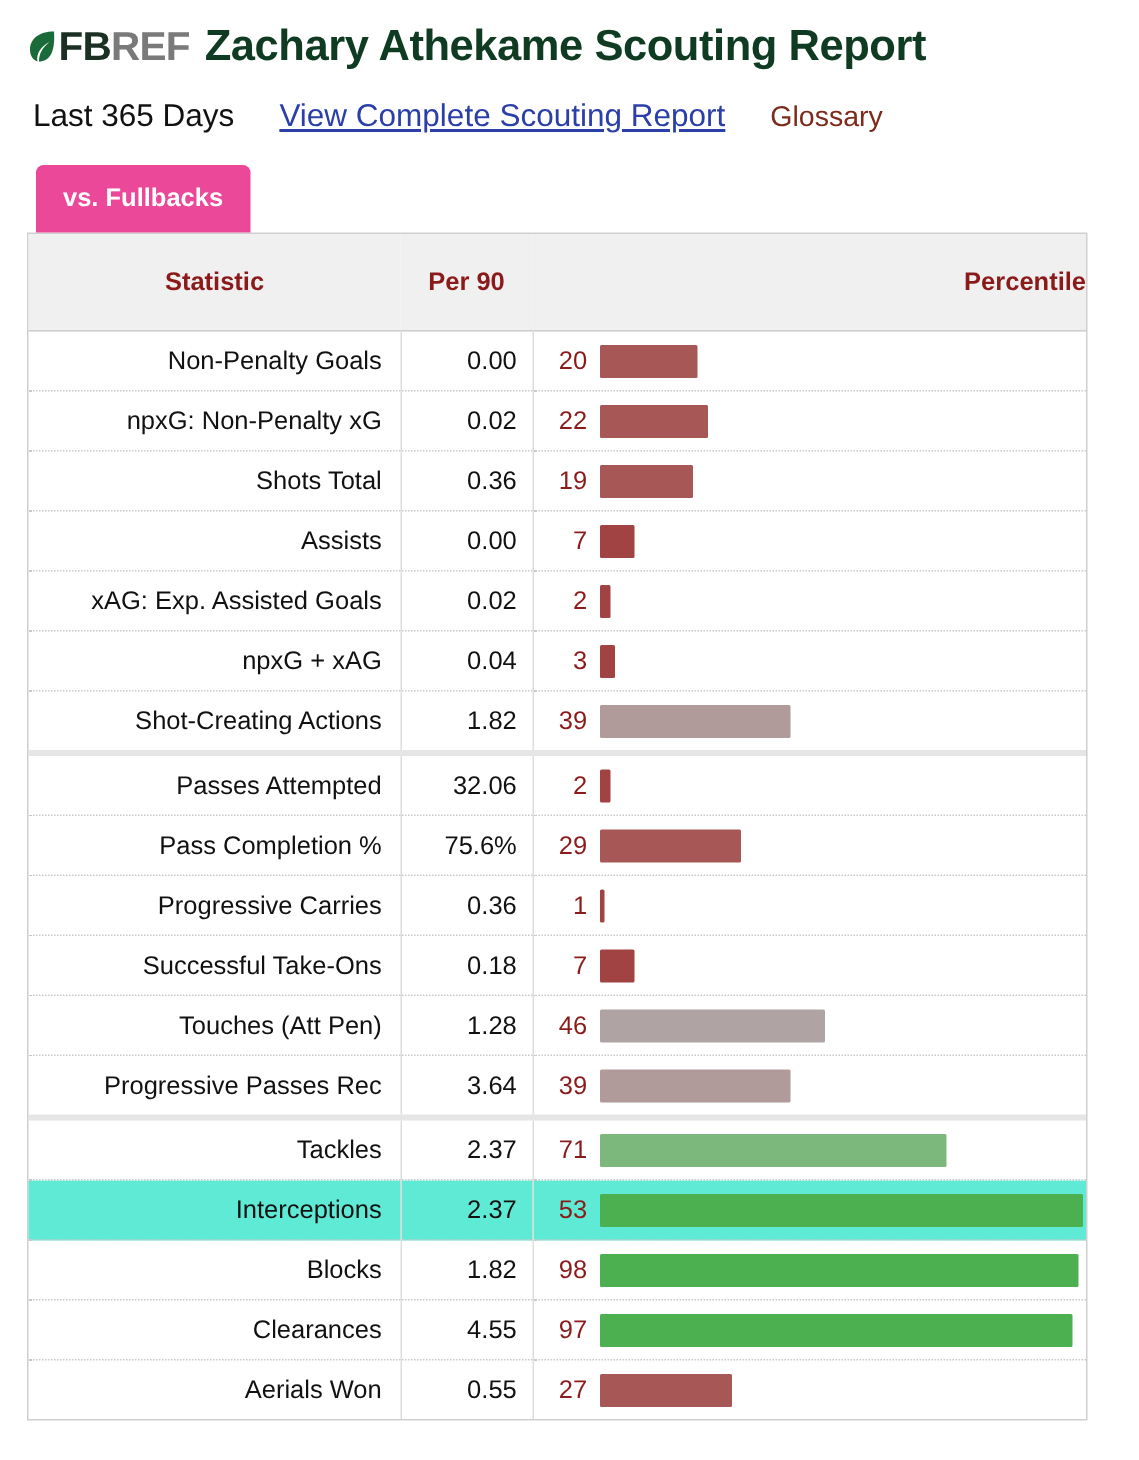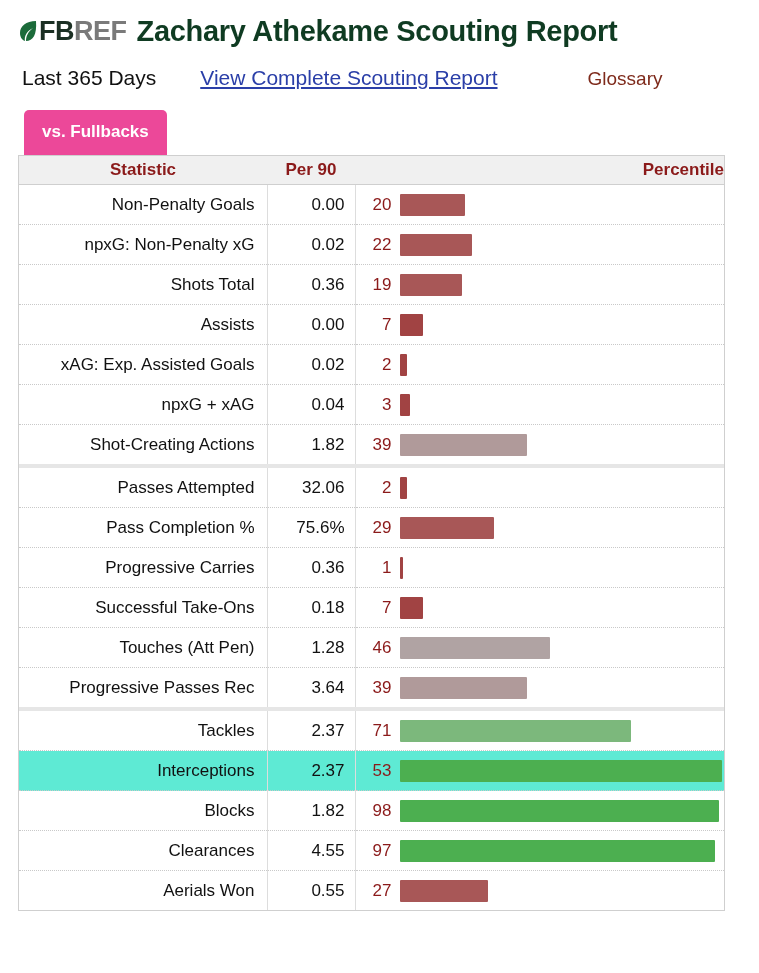--- a/index.html
+++ b/index.html
@@ -53,40 +53,39 @@
     font-weight: bold;
     color: #0f3b22;
     letter-spacing: -0.3px;
     white-space: nowrap;
   }
 
   
   .subhead {
     display: flex;
     align-items: baseline;
-    gap: 44px;
+    gap: 30px;
     margin-top: 12px;
     height: 30px;
     padding-left: 4px;
   }
   .subhead .range {
     font-size: 21px;
     color: #111;
   }
   .subhead .link {
     font-size: 21px;
     color: #2b3fa8;
     text-decoration: underline;
     cursor: pointer;
   }
   .subhead .glossary {
     font-size: 19px;
     color: #7e2a1b;
     cursor: pointer;
-    margin-left: 46px;
   }
 
   
   .tabs {
     margin-top: 14px;
     padding-left: 6px;
     display: flex;
   }
   .tab {
     background: #ec4899;
@@ -110,21 +109,21 @@
   table {
     border-collapse: collapse;
     width: 100%;
     table-layout: fixed;
   }
   thead th {
     background: #f0f0f0;
     color: #8b1a1a;
     font-size: 17px;
     font-weight: bold;
-    padding: 4px 0;
+    padding: 22px 0;
     border-bottom: 1px solid #cfcfcf;
   }
   col.c-stat { width: 248px; }
   col.c-per90 { width: 88px; }
   col.c-pct { width: 369px; }
 
   th.stat-h { text-align: center; }
   th.per90-h { text-align: center; }
   th.pct-h { text-align: right; }
 

